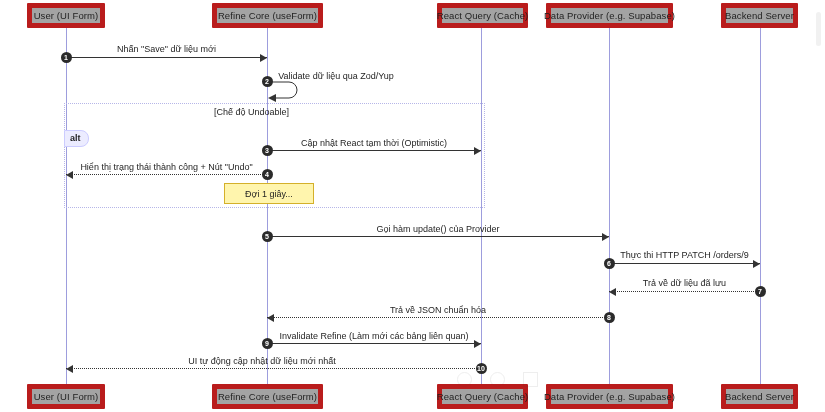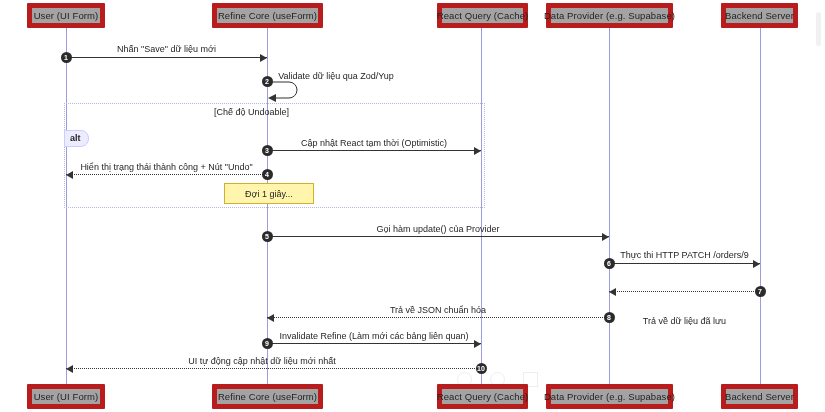--- a/index.html
+++ b/index.html
@@ -184,21 +184,21 @@
     <div class="arrow-head left" style="left: 66px; top: 170.5px;"></div>
     <div class="seq-num" style="left: 261.5px; top: 168.5px;">4</div>
     <div class="msg-label" style="top: 224px; left: 438px; transform: translateX(-50%);">Gọi hàm update() của Provider</div>
     <div class="arrow-line" style="left: 267px; top: 236px; width: 342px;"></div>
     <div class="arrow-head right" style="left: 602px; top: 232.5px;"></div>
     <div class="seq-num" style="left: 261.5px; top: 230.5px;">5</div>
     <div class="msg-label" style="top: 250px; left: 684.5px; transform: translateX(-50%);">Thực thi HTTP PATCH /orders/9</div>
     <div class="arrow-line" style="left: 609px; top: 263px; width: 151px;"></div>
     <div class="arrow-head right" style="left: 753px; top: 259.5px;"></div>
     <div class="seq-num" style="left: 603.5px; top: 257.5px;">6</div>
-    <div class="msg-label" style="top: 278px; left: 684.5px; transform: translateX(-50%); margin-top: 38px;">Trả về dữ liệu đã lưu</div>
+    <div class="msg-label" style="top: 278px; left: 684.5px; transform: translateX(-50%);">Trả về dữ liệu đã lưu</div>
     <div class="arrow-line dotted" style="left: 609px; top: 291px; width: 151px;"></div>
     <div class="arrow-head left" style="left: 609px; top: 287.5px;"></div>
     <div class="seq-num" style="left: 754.5px; top: 285.5px;">7</div>
     <div class="msg-label" style="top: 305px; left: 438px; transform: translateX(-50%);">Trả về JSON chuẩn hóa</div>
     <div class="arrow-line dotted" style="left: 267px; top: 317px; width: 342px;"></div>
     <div class="arrow-head left" style="left: 267px; top: 313.5px;"></div>
     <div class="seq-num" style="left: 603.5px; top: 311.5px;">8</div>
     <div class="msg-label" style="top: 331px; left: 374px; transform: translateX(-50%);">Invalidate Refine (Làm mới các bảng liên quan)</div>
     <div class="arrow-line" style="left: 267px; top: 343px; width: 214px;"></div>
     <div class="arrow-head right" style="left: 474px; top: 339.5px;"></div>

